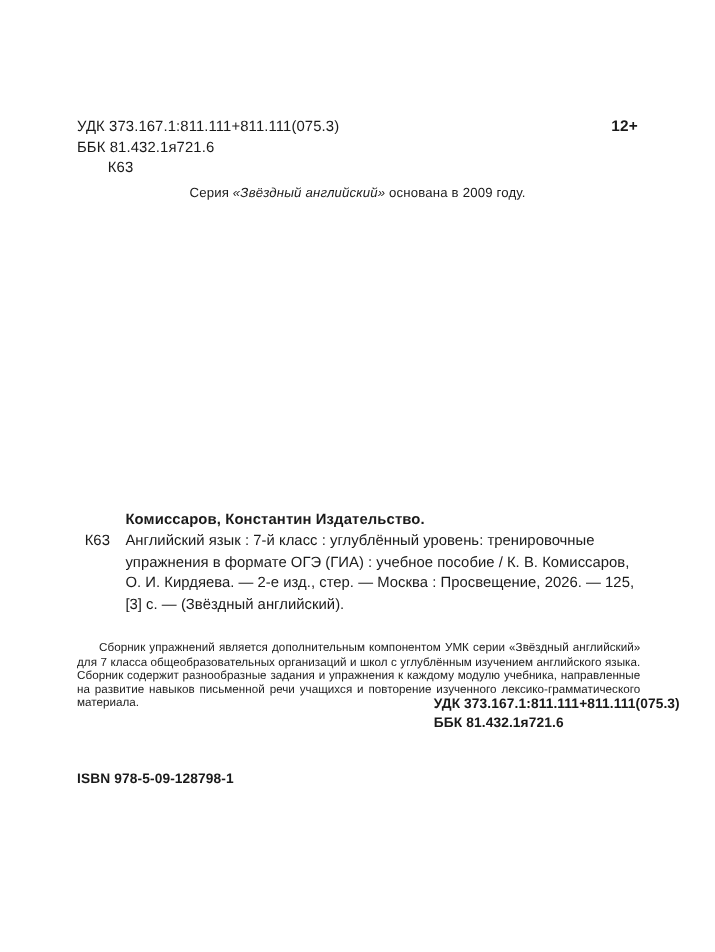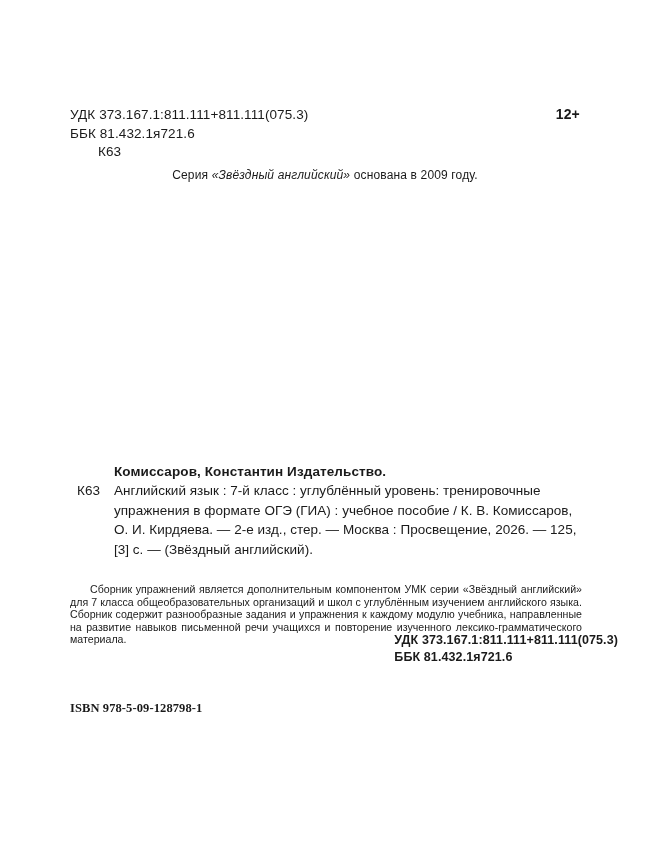--- a/index.html
+++ b/index.html
@@ -145,21 +145,20 @@
 
   
   .footer {
     position: absolute;
     left: 70px;
     top: 700px;
     width: 512px;
     display: flex;
     justify-content: space-between;
     align-items: flex-start;
-    font-family: Liberation Serif, serif;
   }
   .footer-isbn {
     font-size: 12.5px;
     font-weight: bold;
     letter-spacing: 0.1px;
     white-space: nowrap;
     padding-top: 1px;
   }
   .copyright {
     font-size: 11.6px;

